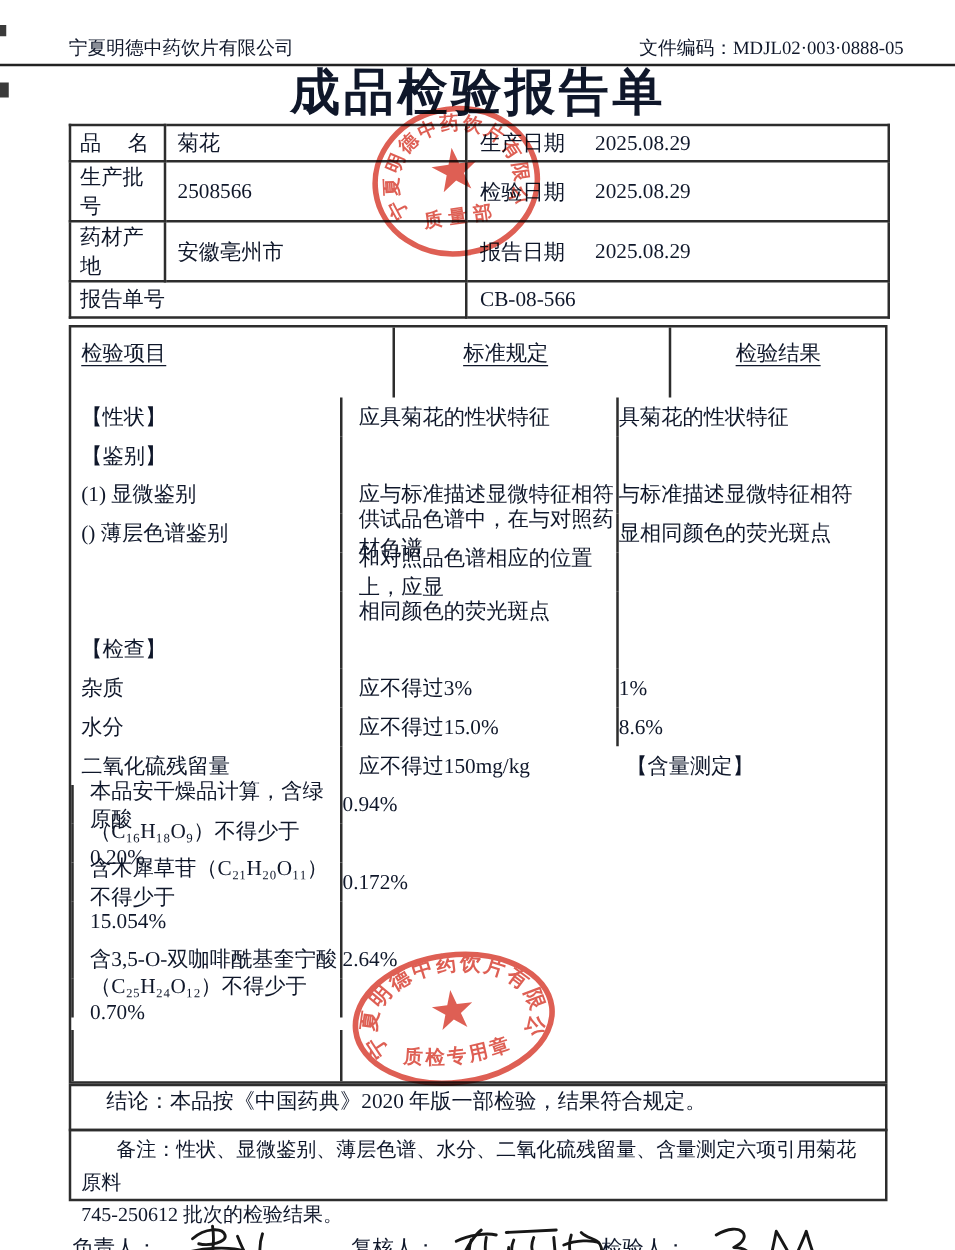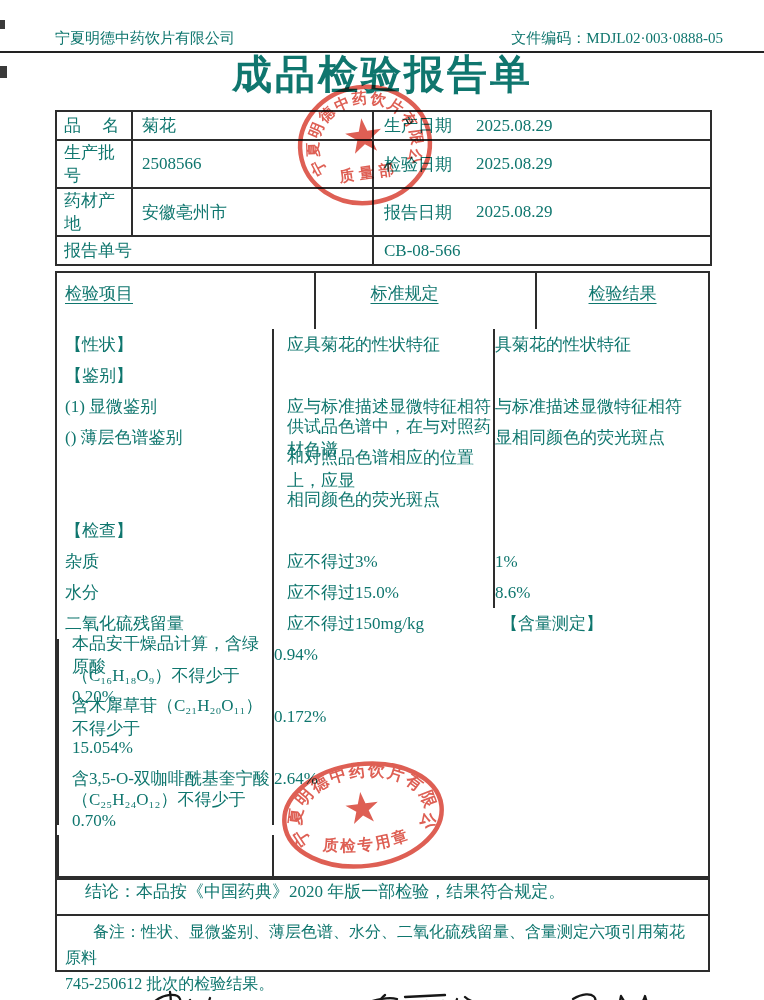--- a/index.html
+++ b/index.html
@@ -1,38 +1,38 @@
 <!DOCTYPE html>
 <html><head>
 <meta charset="utf-8">
 <style>
   * { margin:0; padding:0; box-sizing:border-box; }
   html,body { background:#ffffff; }
   .page {
     position:relative; width:764px; height:1000px; margin:0 auto;
     background:#fff; overflow:hidden;
     font-family:"Liberation Serif","DejaVu Serif",serif;
-    color:#0f766e;
+    color:#0f172a;
   }
   .speck { position:absolute; background:#3a3a3a; }
   .speck.s1 { left:0; top:20px; width:5px; height:9px; }
   .speck.s2 { left:0; top:66px; width:7px; height:12px; }
 
   .header-rule { position:absolute; left:0; top:51px; width:764px; height:2px; background:#222; }
 
   .content { position:absolute; left:55px; top:30px; width:655px; }
 
   .doc-header { display:flex; justify-content:space-between; align-items:flex-end;
     font-size:15px; height:18px; width:668px; }
   .doc-title { text-align:center; margin-top:8px; height:36px; line-height:36px;
     font-family:"Liberation Sans","DejaVu Sans",sans-serif;
     font-size:40px; font-weight:bold; letter-spacing:3px; }
 
   
-  table.info { border-collapse:collapse; width:655px; margin-top:18px; table-layout:fixed;border-radius:12px; }
+  table.info { border-collapse:collapse; width:655px; margin-top:7px; table-layout:fixed;border-radius:12px; }
   table.info td { border:2px solid #2d2d2d; height:29px; font-size:17px; vertical-align:middle; }
   td.ilbl  { width:76px;  padding-left:7px; }
   td.ival  { width:241px; padding-left:9px; }
   td.irgt  { width:338px; padding-left:10px; }
   .pair { display:flex; align-items:center; gap:24px; }
 
   
   .main-table { margin-top:5px; width:655px; border:2px solid #2d2d2d;
     display:grid; grid-template-columns:215px 221px 215px; }
   .main-table .cell { font-size:17px; display:flex; align-items:center; height:31px; }

